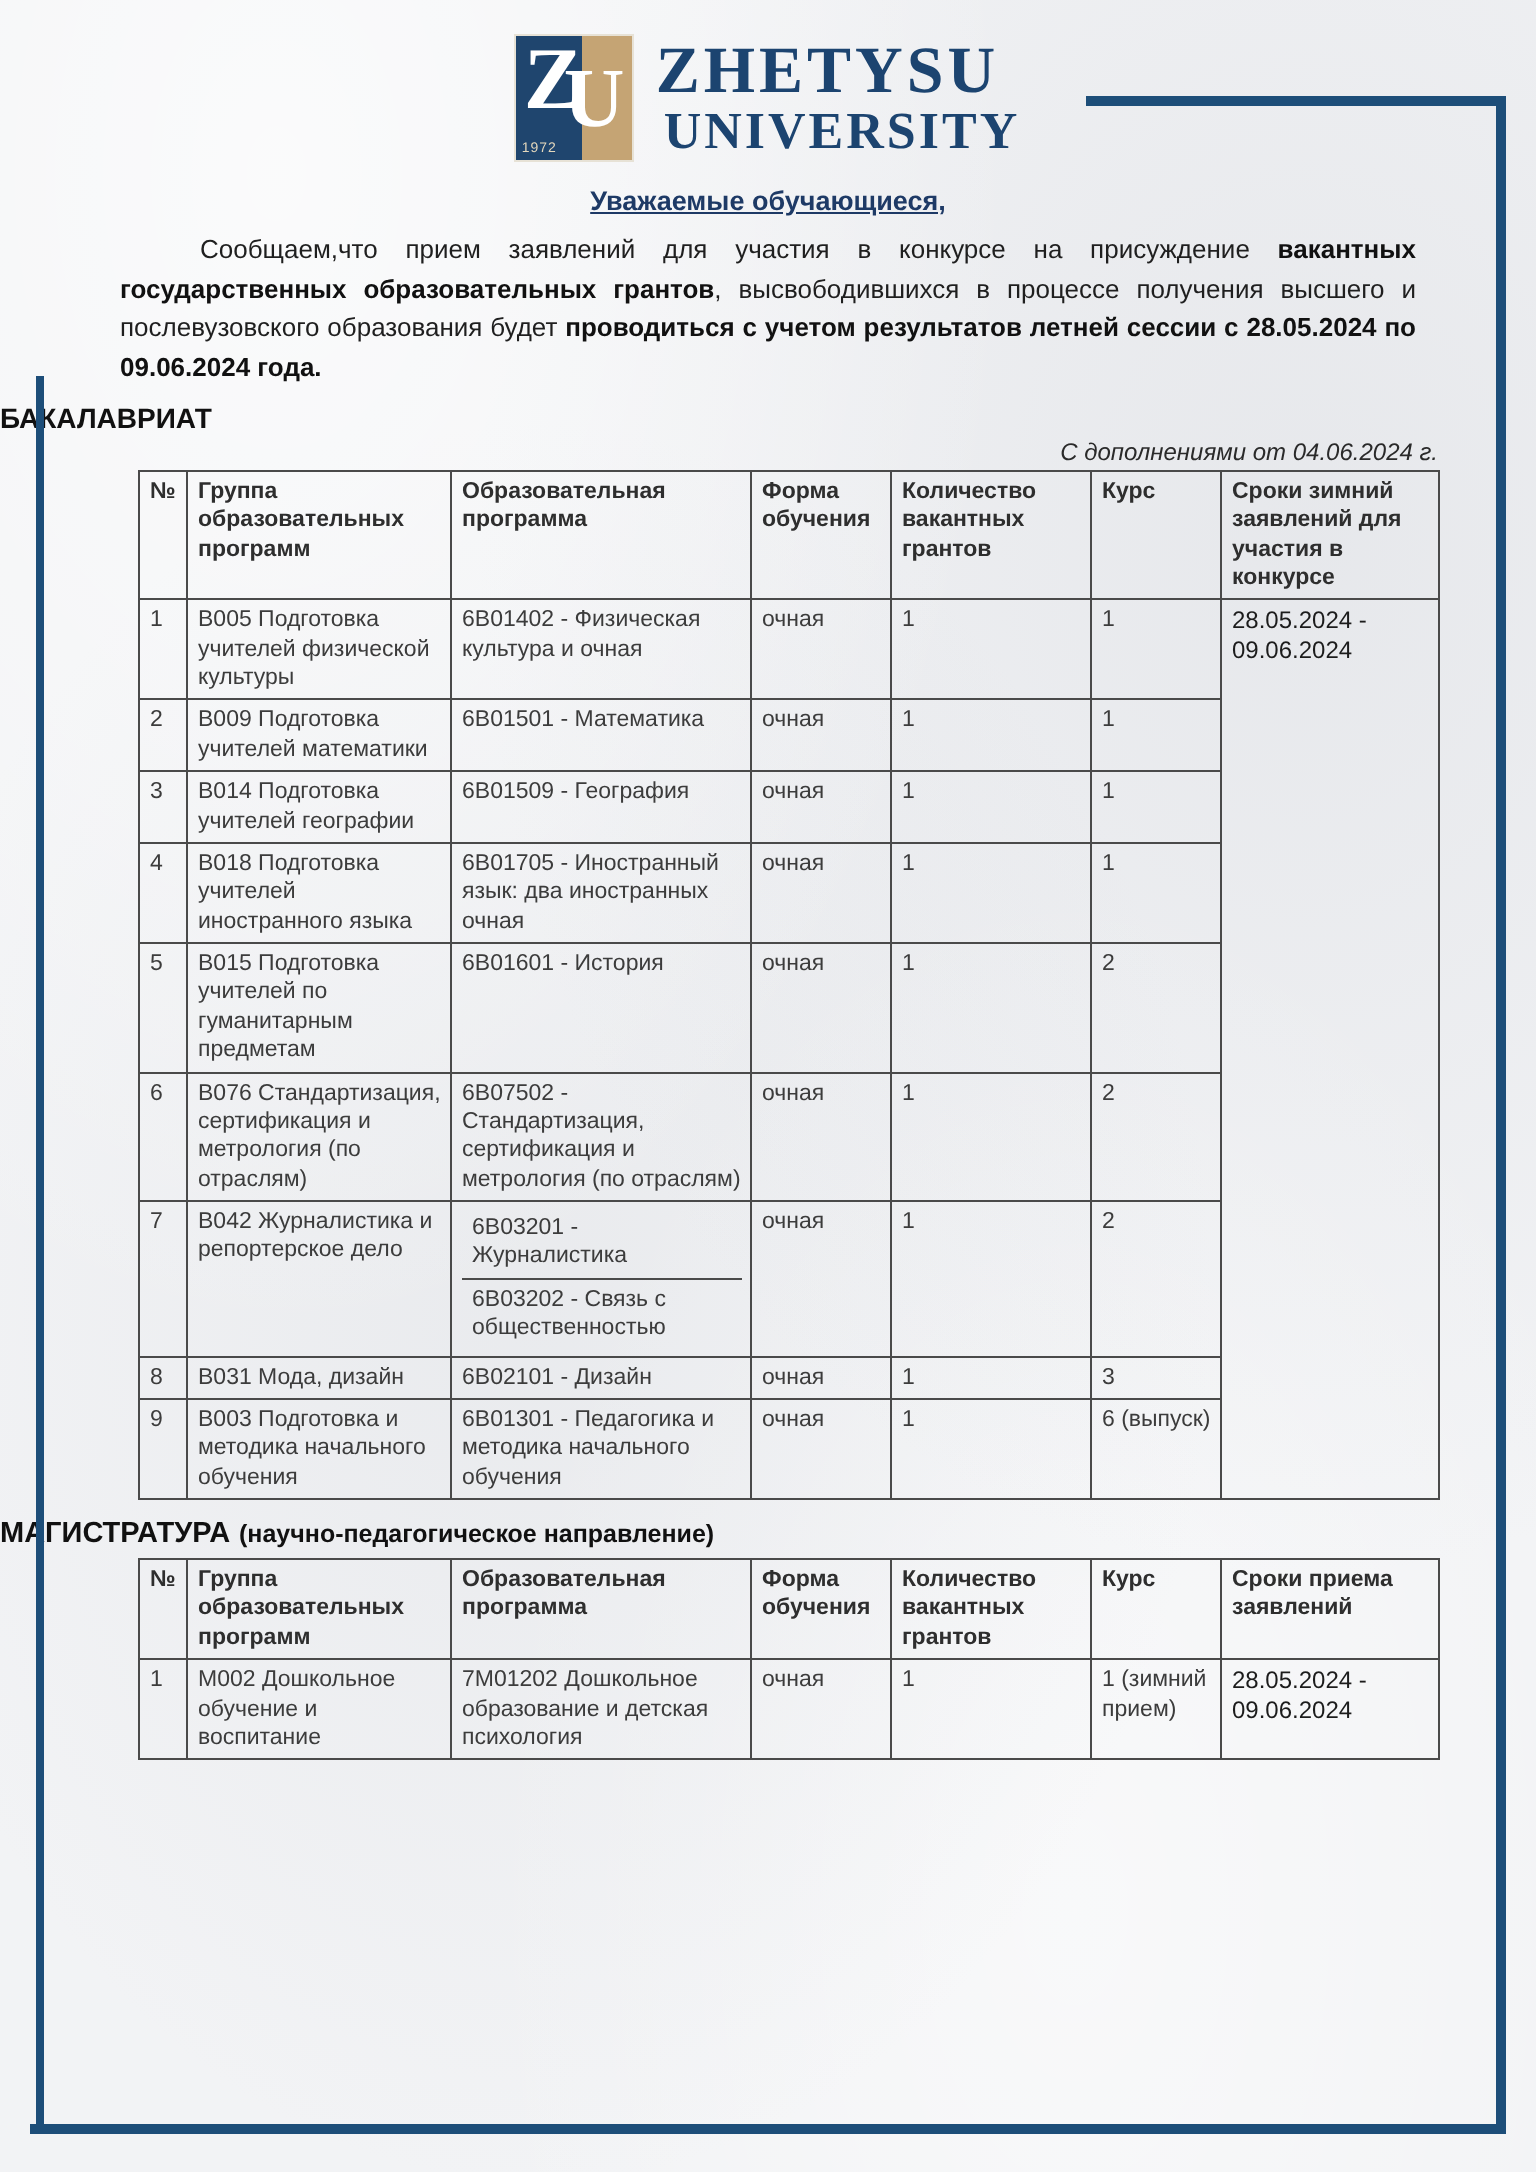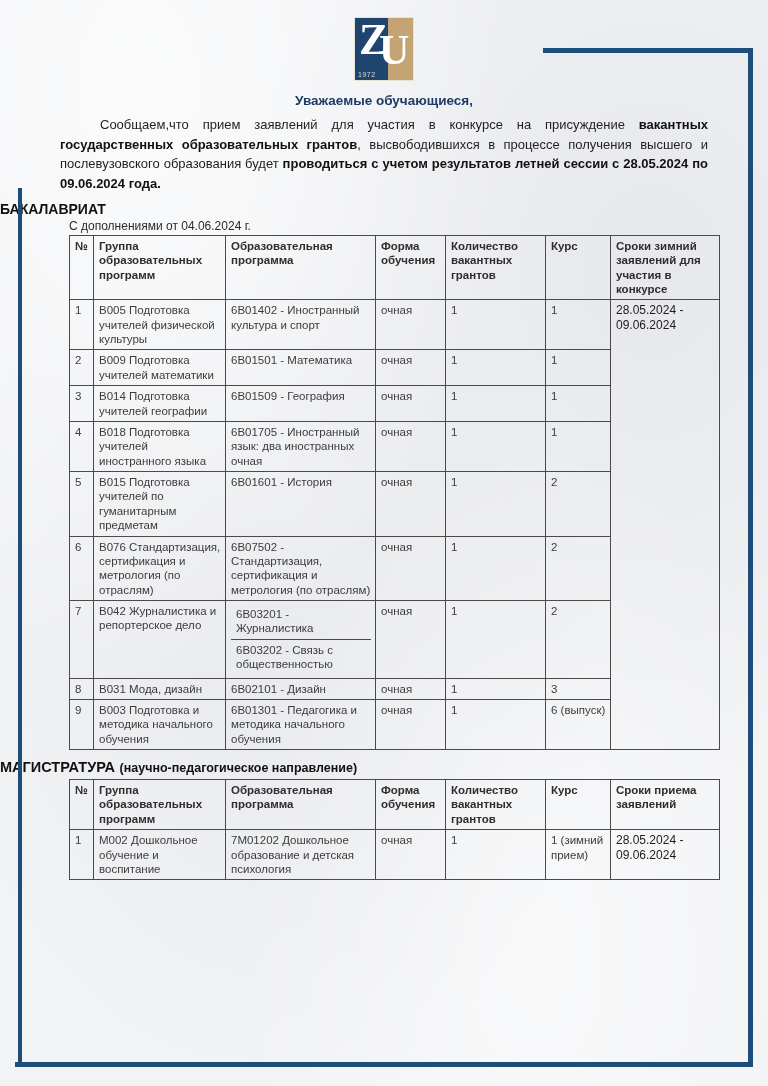--- a/index.html
+++ b/index.html
@@ -31,26 +31,26 @@
   .logo-left  { position:absolute; left:0; top:0; width:33px; height:62px; background:#1f456e; }
   .logo-right { position:absolute; right:0; top:0; width:25px; height:62px; background:#c5a474; }
   .logo-z { position:absolute; left:4px; top:-4px; z-index:2; font-family:"Liberation Serif",serif; font-weight:bold; font-size:44px; color:#fff; }
   .logo-u { position:absolute; left:24px; top:8px; z-index:2; font-family:"Liberation Serif",serif; font-weight:bold; font-size:42px; color:#fff; }
   .logo-year { position:absolute; left:3px; bottom:2px; z-index:3; font-size:7px; color:#e4d8bd; letter-spacing:.5px; }
   .wordmark { font-family:"Liberation Serif",serif; font-weight:bold; color:#1c4470; line-height:1.0; }
   .wordmark-l1 { font-size:33px; letter-spacing:2px; }
   .wordmark-l2 { font-size:26px; letter-spacing:1.5px; padding-left:4px; }
 
   
-  .intro { width:648px; margin:6px auto 0; text-align:center; color:#1e3a66; font-weight:bold; font-size:13.5px; line-height:1.32; }
+  .intro { width:648px; margin:6px auto 0; text-align:center; color:#1e3a66; font-weight:bold; font-size:13.5px; line-height:1.32;text-decoration:underline; }
   .notice { width:648px; margin:5px auto 0; font-size:13px; line-height:1.52; color:#1f1f1f; text-align:justify; text-indent:40px; }
   .notice b { color:#111; }
 
   .section-title { text-align:left; font-weight:bold; font-size:14px; color:#111; margin-top:7px; }
-  .amendment { width:650px; margin:2px auto 0 69px; font-size:12px; color:#2a2a2a; }
+  .amendment { width:650px; margin:2px auto 0 69px; text-align:right; font-style:italic; font-size:12px; color:#2a2a2a; }
 
   
   table.grants { border-collapse:collapse; table-layout:fixed; width:650px; margin-left:69px; font-size:11.5px; line-height:1.25; color:#3c3c3c; }
   table.grants td, table.grants th { border:1px solid #4a4a4a; vertical-align:top; padding:3px 4px 3px 5px; text-align:left; font-weight:normal; }
   table.grants th { font-weight:bold; color:#2e2e2e; }
   td.c-no, th.c-no { text-align:left; padding-left:6px; }
   td.c-grants, td.c-course { text-align:center; }
   td.c-prog-split { padding:0; }
   td.c-prog-split .sub { padding:3px 4px 3px 5px; }
   td.c-prog-split .sub + .sub { border-top:1px solid #4a4a4a; }
@@ -71,20 +71,24 @@
   <div class="frame frame-left"></div>
   <div class="frame frame-bottom"></div>
 
   <div class="header">
     <div class="logo-mark">
       <div class="logo-left"></div>
       <div class="logo-right"></div>
       <span class="logo-z">Z</span>
       <span class="logo-u">U</span>
       <span class="logo-year">1972</span>
+    </div>
+    <div class="wordmark">
+      <div class="wordmark-l1">ZHETYSU</div>
+      <div class="wordmark-l2">UNIVERSITY</div>
     </div>
   </div>
 
   <div class="intro">
     <div>Уважаемые обучающиеся,</div>
   </div>
 
   <p class="notice"><span>Сообщаем,что прием заявлений для участия в конкурсе на присуждение </span><b>вакантных государственных образовательных грантов</b><span>, высвободившихся в процессе получения высшего и послевузовского образования будет </span><b>проводиться с учетом результатов летней сессии с 28.05.2024 по 09.06.2024 года.</b></p>
 
   <div class="section-title">БАКАЛАВРИАТ</div>
@@ -106,21 +110,21 @@
       <th>Группа образовательных программ</th>
       <th>Образовательная программа</th>
       <th>Форма обучения</th>
       <th>Количество вакантных грантов</th>
       <th>Курс</th>
       <th>Сроки зимний заявлений для участия в конкурсе</th>
     </tr>
     <tr>
       <td class="c-no">1</td>
       <td>B005 Подготовка учителей физической культуры</td>
-      <td>6B01402 - Иностранный культура и спорт</td>
+      <td>6B01402 - Физическая культура и очная</td>
       <td>очная</td>
       <td class="c-grants">1</td>
       <td class="c-course">1</td>
       <td class="c-deadline" rowspan="9">28.05.2024 - 09.06.2024</td>
     </tr>
     <tr>
       <td class="c-no">2</td>
       <td>B009 Подготовка учителей математики</td>
       <td>6B01501 - Математика</td>
       <td>очная</td>

